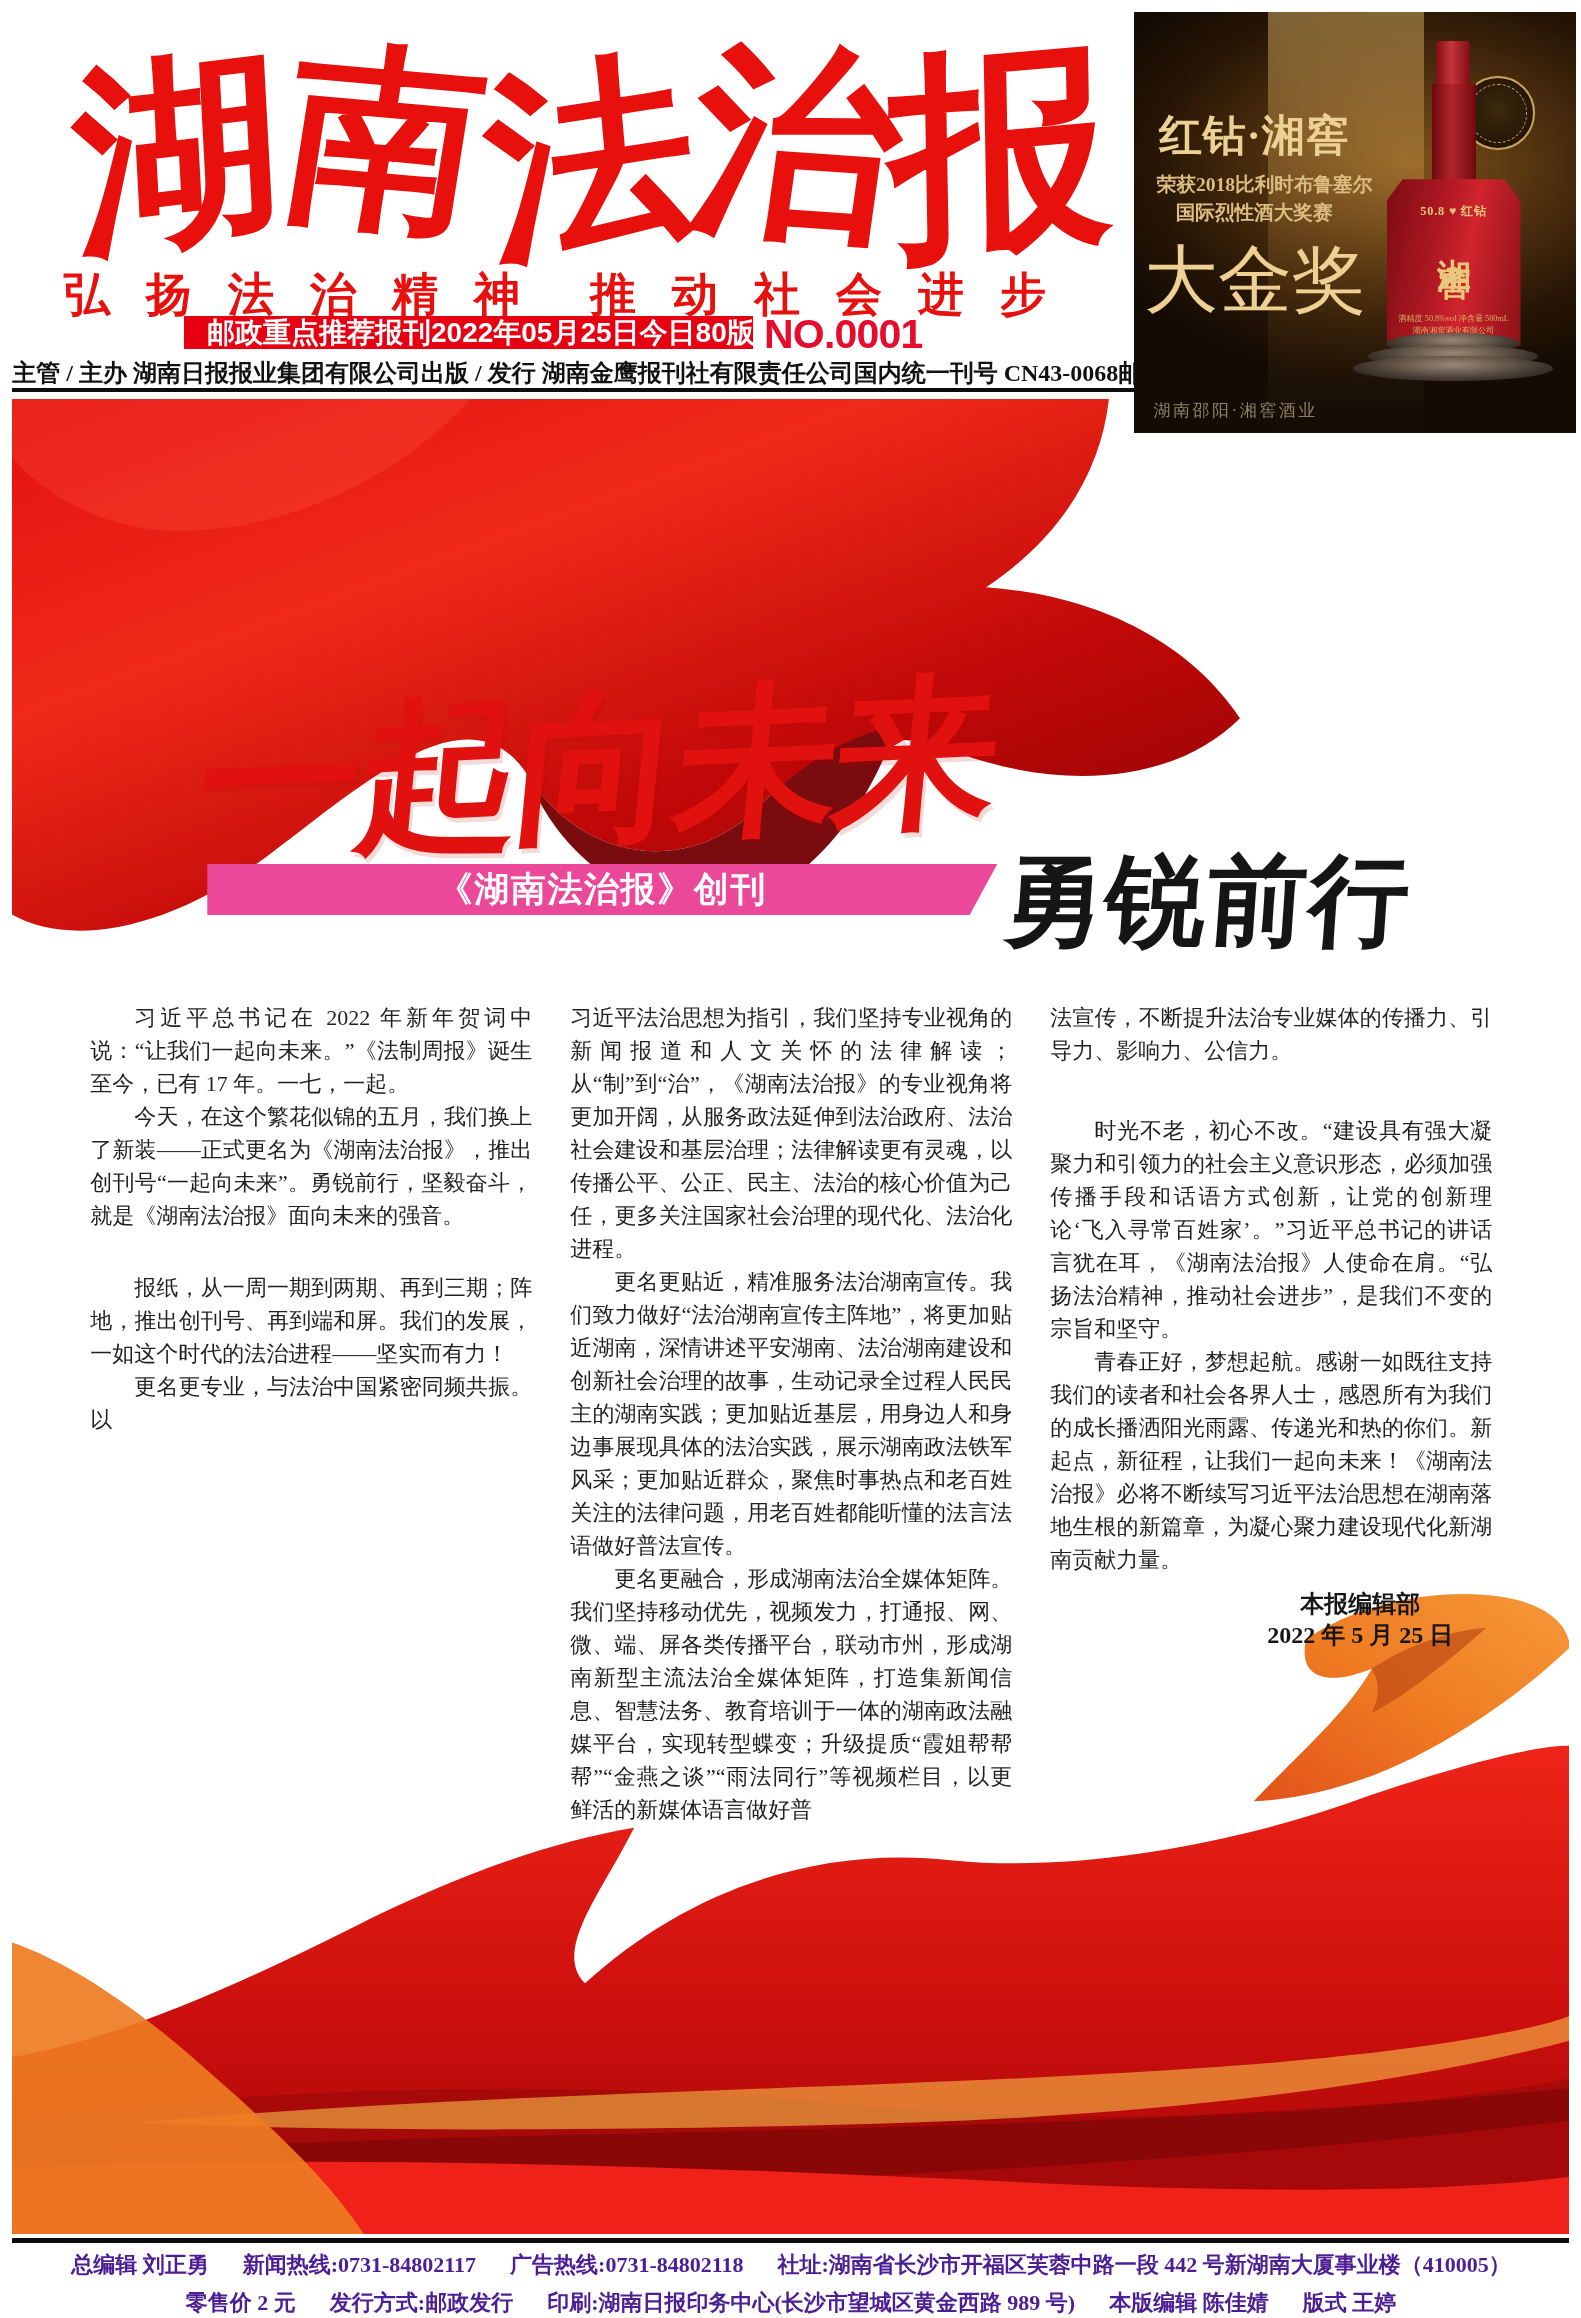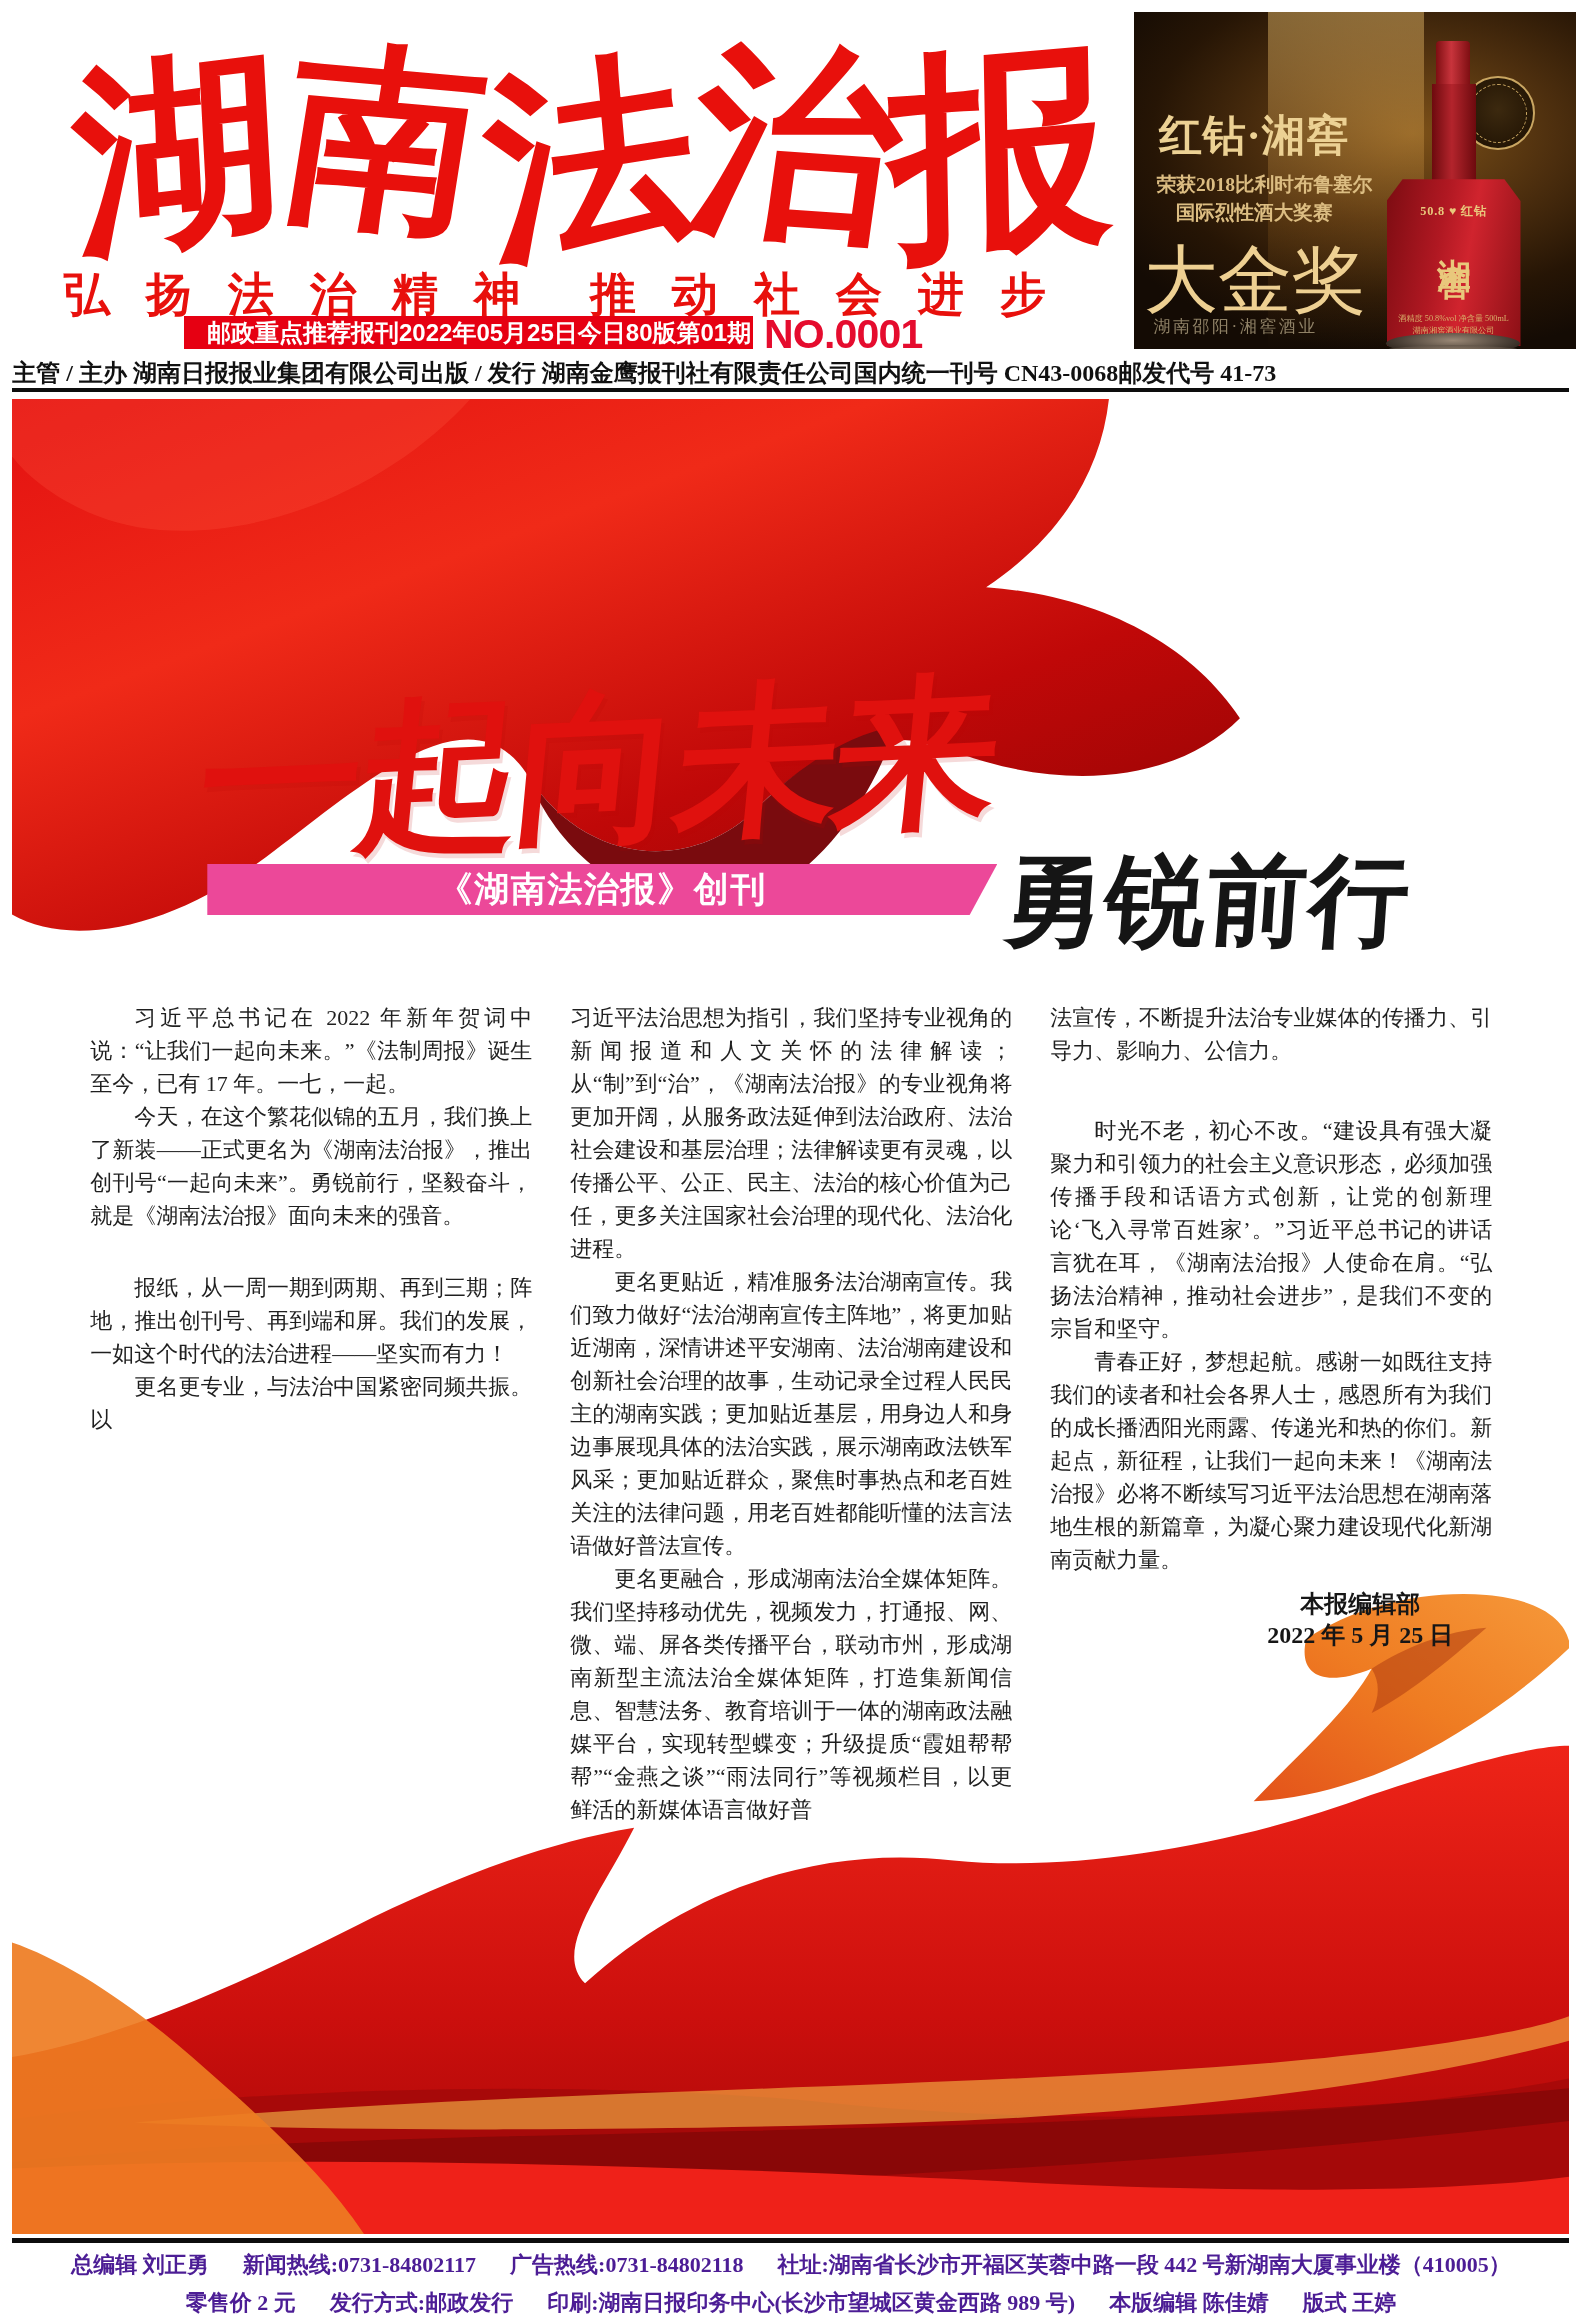--- a/index.html
+++ b/index.html
@@ -18,31 +18,31 @@
   .mast span:nth-child(5){transform:rotate(-5deg) translateY(3.3px) scale(1.07);}
 
   .slogan{position:absolute;left:64px;top:264px;width:982px;display:flex;
           justify-content:space-between;color:#e8100c;font-size:46px;font-weight:900;
           font-family:"Liberation Sans","DejaVu Sans",sans-serif;}
   .slogan span{letter-spacing:36px;margin-right:-36px;white-space:nowrap;}
 
   
   .infobar{position:absolute;left:184px;top:316px;width:569px;height:33px;background:#e60012;
            display:flex;align-items:center;justify-content:space-between;padding:0 23px;
-           box-sizing:border-box;color:#fff;font-size:24px;font-weight:700;
+           box-sizing:border-box;color:#fff;font-size:28px;font-weight:700;
            font-family:"Liberation Sans","DejaVu Sans",sans-serif;white-space:nowrap;}
   .issueno{position:absolute;left:764px;top:311px;width:205px;color:#e50c2e;font-size:41px;
            font-weight:900;font-family:"Liberation Sans","DejaVu Sans",sans-serif;
            letter-spacing:-0.8px;}
   .publine{position:absolute;left:12.3px;top:357px;display:flex;color:#111;
            font-size:24px;font-weight:700;white-space:nowrap;}
   .rule-top{position:absolute;left:12.3px;top:388px;width:1557px;height:4.1px;background:#0d0d0d;}
 
   
-  .ad{position:absolute;left:1134px;top:12.3px;width:442px;height:337px;overflow:hidden;
+  .ad{position:absolute;left:1134px;top:12.3px;width:442px;height:421px;overflow:hidden;
       background:
         radial-gradient(352px 221px at 63% 36%, #7d5118 0%, #4c2e0e 42%, #261505 74%, #140b04 100%);}
   .ad .beam{position:absolute;left:48%;top:0;width:156px;height:100%;transform:translateX(-50%);
             background:linear-gradient(180deg, rgba(255,208,120,.42), rgba(255,170,60,.12) 62%, rgba(0,0,0,0));}
   .ad-brand{position:absolute;left:14.7px;top:95px;width:211px;text-align:center;font-size:43px;
             font-weight:900;color:#ecd194;letter-spacing:0.8px;}
   .ad-award1{position:absolute;left:12px;top:159px;width:237px;text-align:center;font-size:19.6px;
              font-weight:700;color:#dcbd82;}
   .ad-award2{position:absolute;left:1.6px;top:187px;width:237px;text-align:center;font-size:19.6px;
              font-weight:700;color:#dcbd82;}

